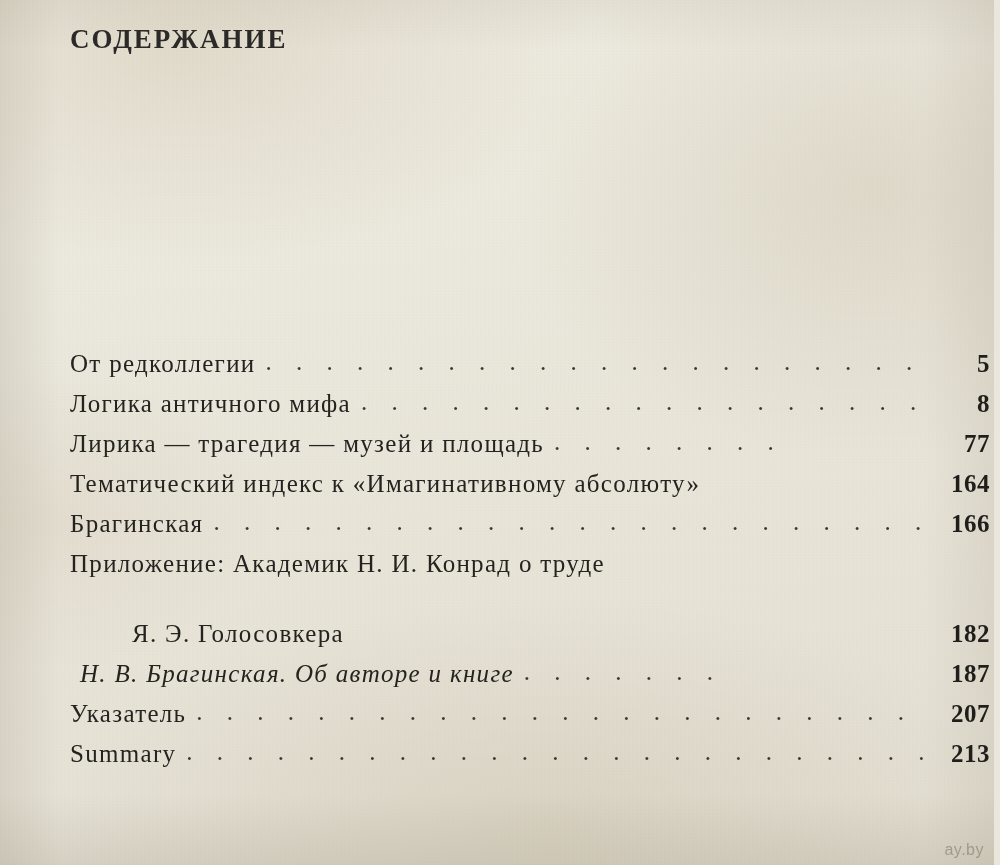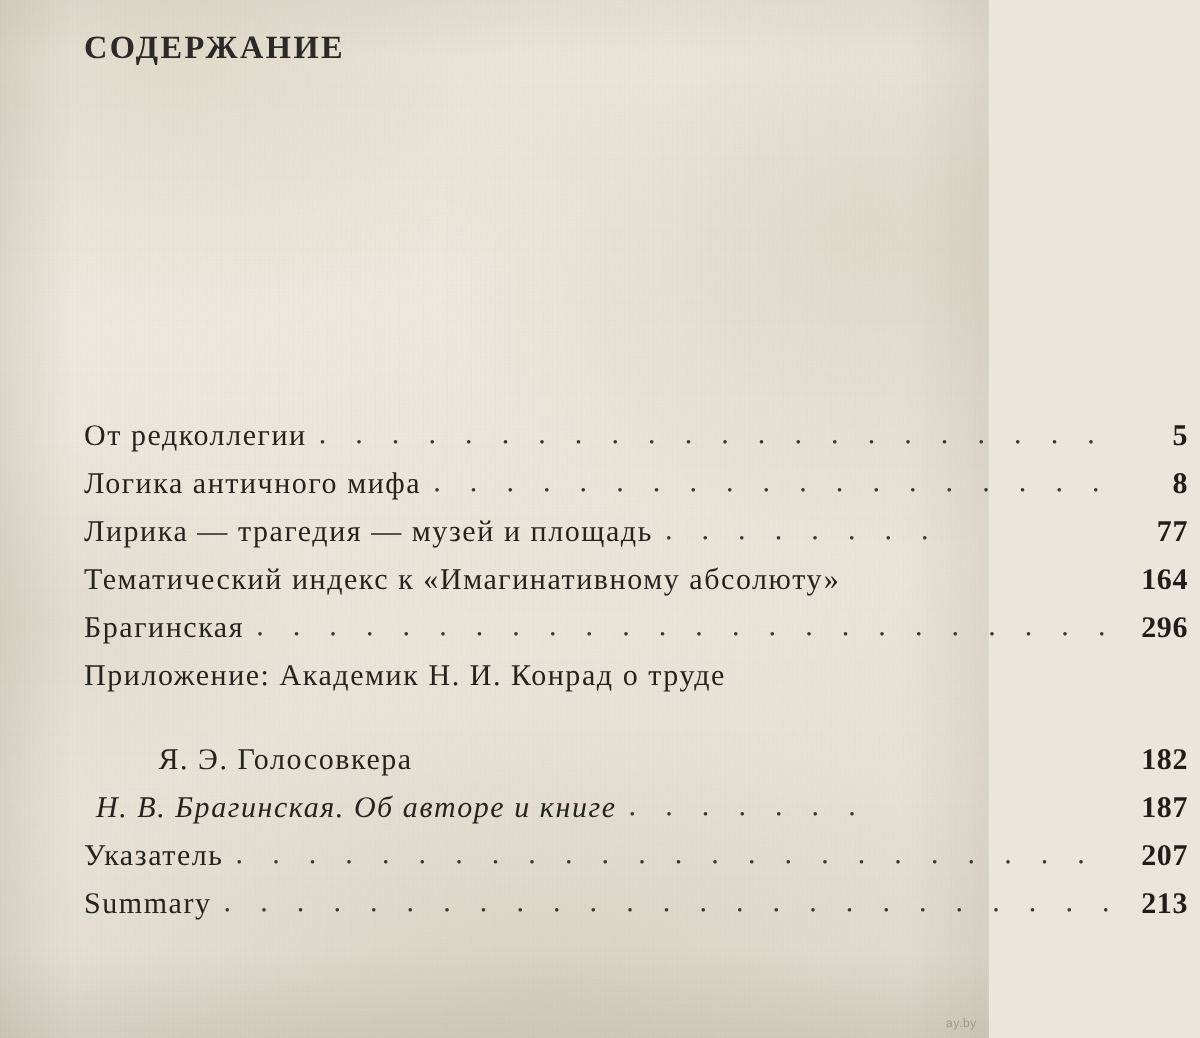--- a/index.html
+++ b/index.html
@@ -10,21 +10,21 @@
     width: 1000px;
     height: 865px;
     overflow: hidden;
     background: #e9e6dc;
     font-family: "Liberation Serif", serif;
   }
 
   
   #page {
     position: relative;
-    width: 824px;
+    width: 994px;
     height: 865px;
     box-sizing: border-box;
     background:
       radial-gradient(ellipse 600px 300px at 18% 6%, rgba(214,205,185,0.55), rgba(214,205,185,0) 70%),
       radial-gradient(ellipse 500px 380px at 88% 22%, rgba(206,198,176,0.45), rgba(206,198,176,0) 72%),
       radial-gradient(ellipse 700px 320px at 55% 95%, rgba(205,197,177,0.5), rgba(205,197,177,0) 70%),
       radial-gradient(ellipse 300px 200px at 5% 60%, rgba(219,212,195,0.5), rgba(219,212,195,0) 75%),
       linear-gradient(172deg, #efece2 0%, #eae7dc 35%, #e7e3d7 65%, #e3dfd2 100%);
   }
   
@@ -114,21 +114,21 @@
   .entry.tight {
     margin-bottom: 2px;
   }
 
   
   #watermark {
     position: absolute;
     right: 10px;
     bottom: 6px;
     font-family: "Liberation Sans", sans-serif;
-    font-size: 10px;
+    font-size: 16px;
     color: rgba(120,115,100,0.55);
     letter-spacing: .5px;
   }
 </style>
 </head>
 <body>
 
 <div id="page">
   <div id="grain"></div>
   <div id="vignette"></div>
@@ -152,21 +152,21 @@
         <span class="page">77</span>
       </div>
       <div class="entry no-leader">
         <span class="title">Тематический индекс к «Имагинативному абсолюту»</span>
         <span class="leader"></span>
         <span class="page">164</span>
       </div>
       <div class="entry">
         <span class="title">Брагинская</span>
         <span class="leader">. . . . . . . . . . . . . . . . . . . . . . . . .</span>
-        <span class="page">296</span>
+        <span class="page">166</span>
       </div>
       <div class="entry no-leader tight">
         <span class="title">Приложение: Академик Н. И. Конрад о труде</span>
         <span class="leader"></span>
         <span class="page"></span>
       </div>
       <div class="entry indent no-leader">
         <span class="title">Я. Э. Голосовкера</span>
         <span class="leader"></span>
         <span class="page">182</span>

